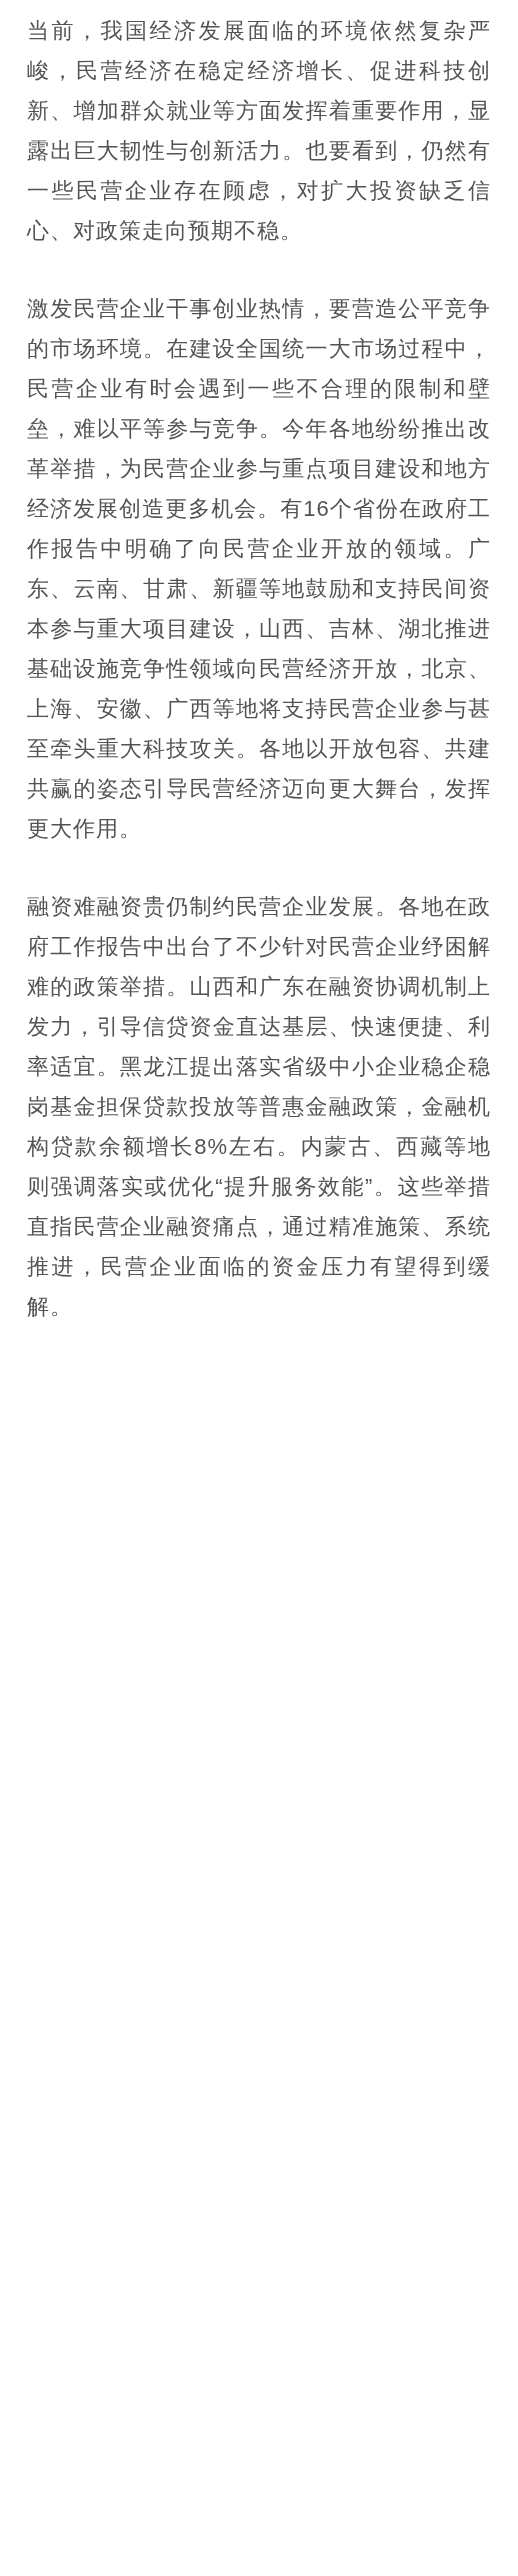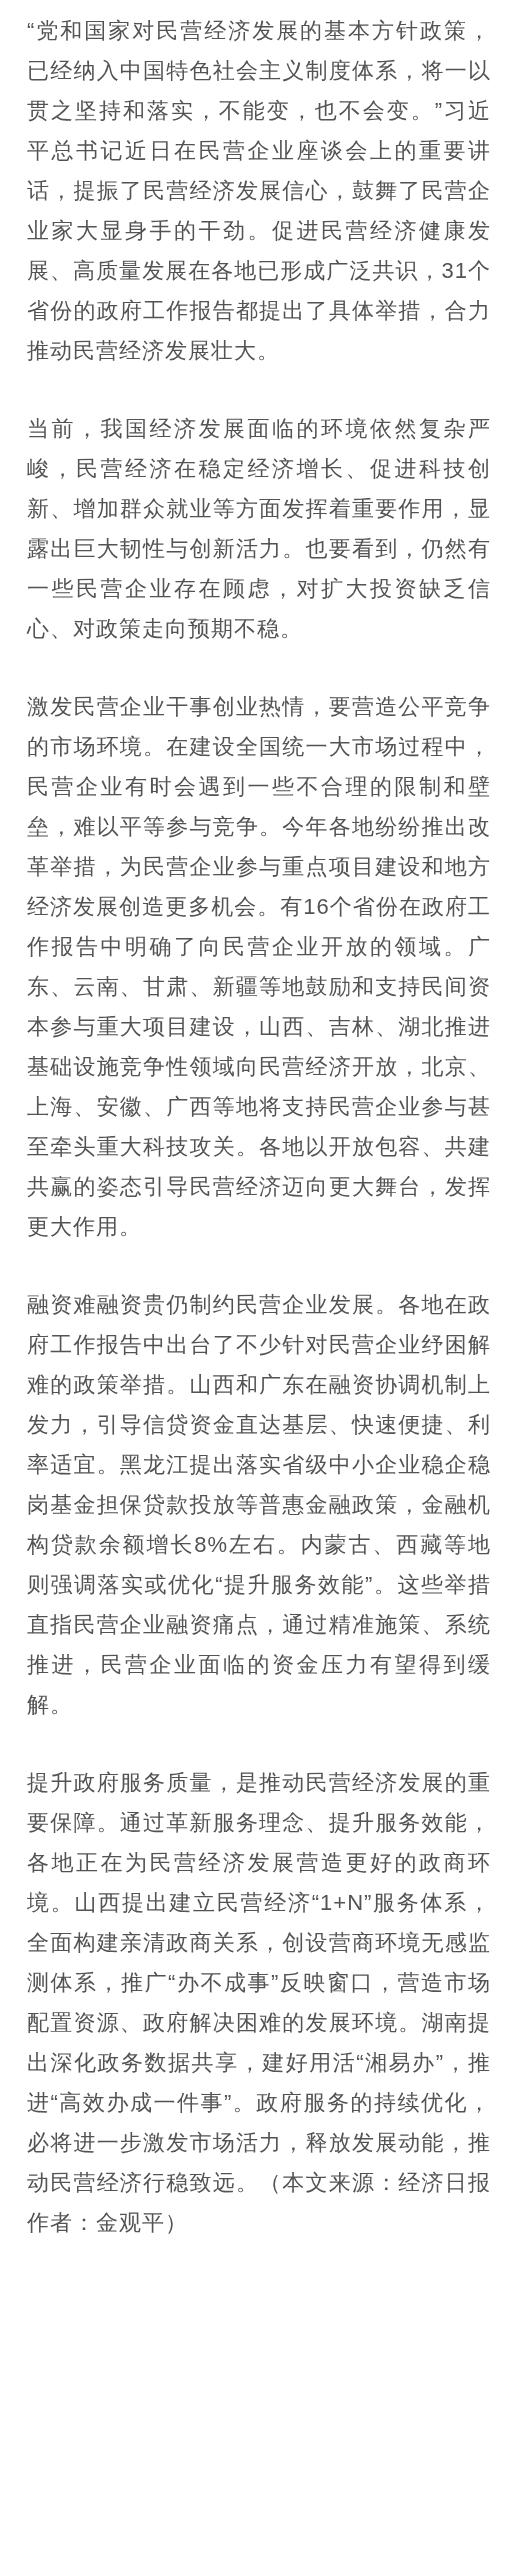--- a/index.html
+++ b/index.html
@@ -28,19 +28,17 @@
     margin: 0 0 38px 0;
   }
   .article p:last-child {
     margin-bottom: 0;
   }
 </style>
 </head>
 <body style="background: rgb(255, 255, 255);">
 
 <main class="article" style="color: rgb(83, 83, 83);">
-  <p>“党和国家对民营经济发展的基本方针政策，已经纳入中国特色社会主义制度体系，将一以贯之坚持和落实，不能变，也不会变。”习近平总书记近日在民营企业座谈会上的重要讲话，提振了民营经济发展信心，鼓舞了民营企业家大显身手的干劲。促进民营经济健康发展、高质量发展在各地已形成广泛共识，31个省份的政府工作报告都提出了具体举措，合力推动民营经济发展壮大。</p>
   <p>当前，我国经济发展面临的环境依然复杂严峻，民营经济在稳定经济增长、促进科技创新、增加群众就业等方面发挥着重要作用，显露出巨大韧性与创新活力。也要看到，仍然有一些民营企业存在顾虑，对扩大投资缺乏信心、对政策走向预期不稳。</p>
   <p>激发民营企业干事创业热情，要营造公平竞争的市场环境。在建设全国统一大市场过程中，民营企业有时会遇到一些不合理的限制和壁垒，难以平等参与竞争。今年各地纷纷推出改革举措，为民营企业参与重点项目建设和地方经济发展创造更多机会。有16个省份在政府工作报告中明确了向民营企业开放的领域。广东、云南、甘肃、新疆等地鼓励和支持民间资本参与重大项目建设，山西、吉林、湖北推进基础设施竞争性领域向民营经济开放，北京、上海、安徽、广西等地将支持民营企业参与甚至牵头重大科技攻关。各地以开放包容、共建共赢的姿态引导民营经济迈向更大舞台，发挥更大作用。</p>
   <p>融资难融资贵仍制约民营企业发展。各地在政府工作报告中出台了不少针对民营企业纾困解难的政策举措。山西和广东在融资协调机制上发力，引导信贷资金直达基层、快速便捷、利率适宜。黑龙江提出落实省级中小企业稳企稳岗基金担保贷款投放等普惠金融政策，金融机构贷款余额增长8%左右。内蒙古、西藏等地则强调落实或优化“提升服务效能”。这些举措直指民营企业融资痛点，通过精准施策、系统推进，民营企业面临的资金压力有望得到缓解。</p>
-  <p>提升政府服务质量，是推动民营经济发展的重要保障。通过革新服务理念、提升服务效能，各地正在为民营经济发展营造更好的政商环境。山西提出建立民营经济“1+N”服务体系，全面构建亲清政商关系，创设营商环境无感监测体系，推广“办不成事”反映窗口，营造市场配置资源、政府解决困难的发展环境。湖南提出深化政务数据共享，建好用活“湘易办”，推进“高效办成一件事”。政府服务的持续优化，必将进一步激发市场活力，释放发展动能，推动民营经济行稳致远。（本文来源：经济日报 作者：金观平）</p>
 </main>
 
 
 </body></html>

